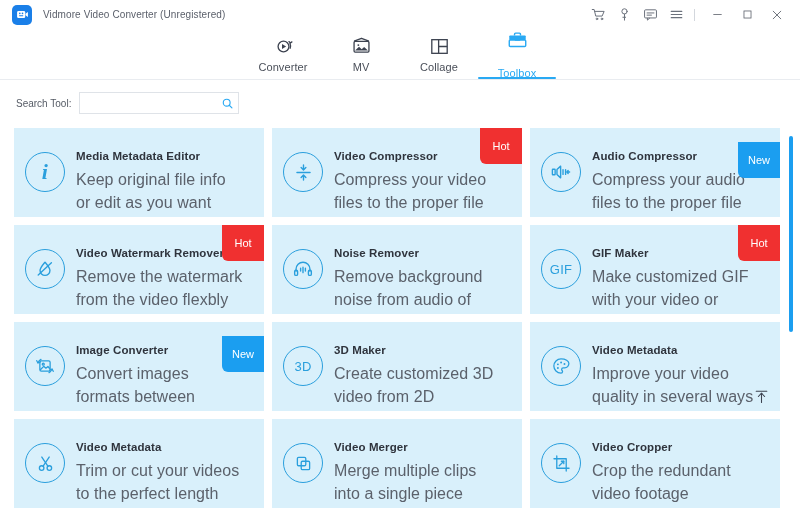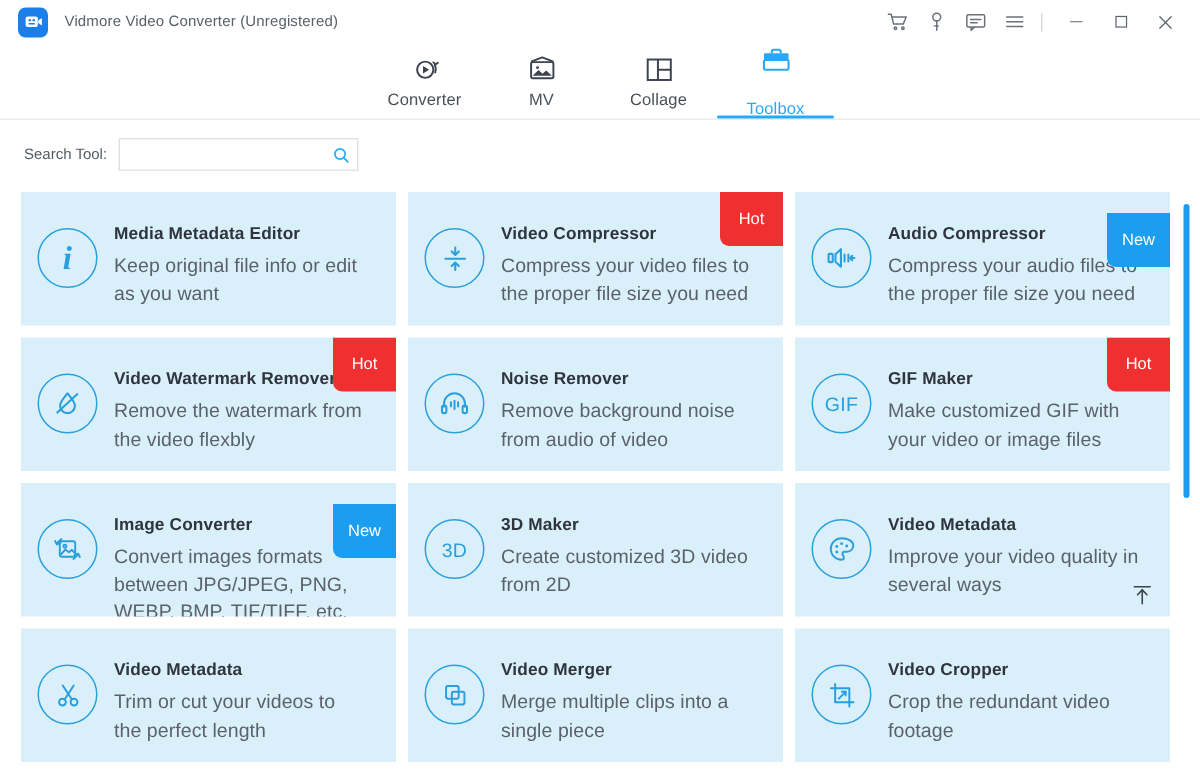--- a/index.html
+++ b/index.html
@@ -113,21 +113,21 @@
     flex:0 0 auto;
   }
   .ring .txt{font-size:13px;letter-spacing:.2px;}
   .ring .txt.i{font-size:22px;font-style:italic;font-family:"Liberation Serif", serif;font-weight:bold;line-height:1;}
   .card-text{flex:1 1 auto; padding-right:20px;}
   .card-title{
     font-size:11.5px; font-weight:bold; color:#2f343d;
     letter-spacing:.1px; margin-bottom:4px; line-height:1.2;
   }
   .card-desc{
-    font-size:13px; color:#5b616b; line-height:1.45; letter-spacing:.05px;
+    font-size:16px; color:#5b616b; line-height:1.45; letter-spacing:.05px;
   }
   .badge{
     position:absolute; top:0; right:0;
     height:36px; min-width:42px; padding:0 9px;
     display:flex;align-items:center;justify-content:center;
     font-size:11px; color:#ffffff; font-weight:normal;
     border-bottom-left-radius:6px;
   }
   .badge.hot{background:#f03030;}
   .badge.new{background:#1b9ef0;margin-top:14px;}

